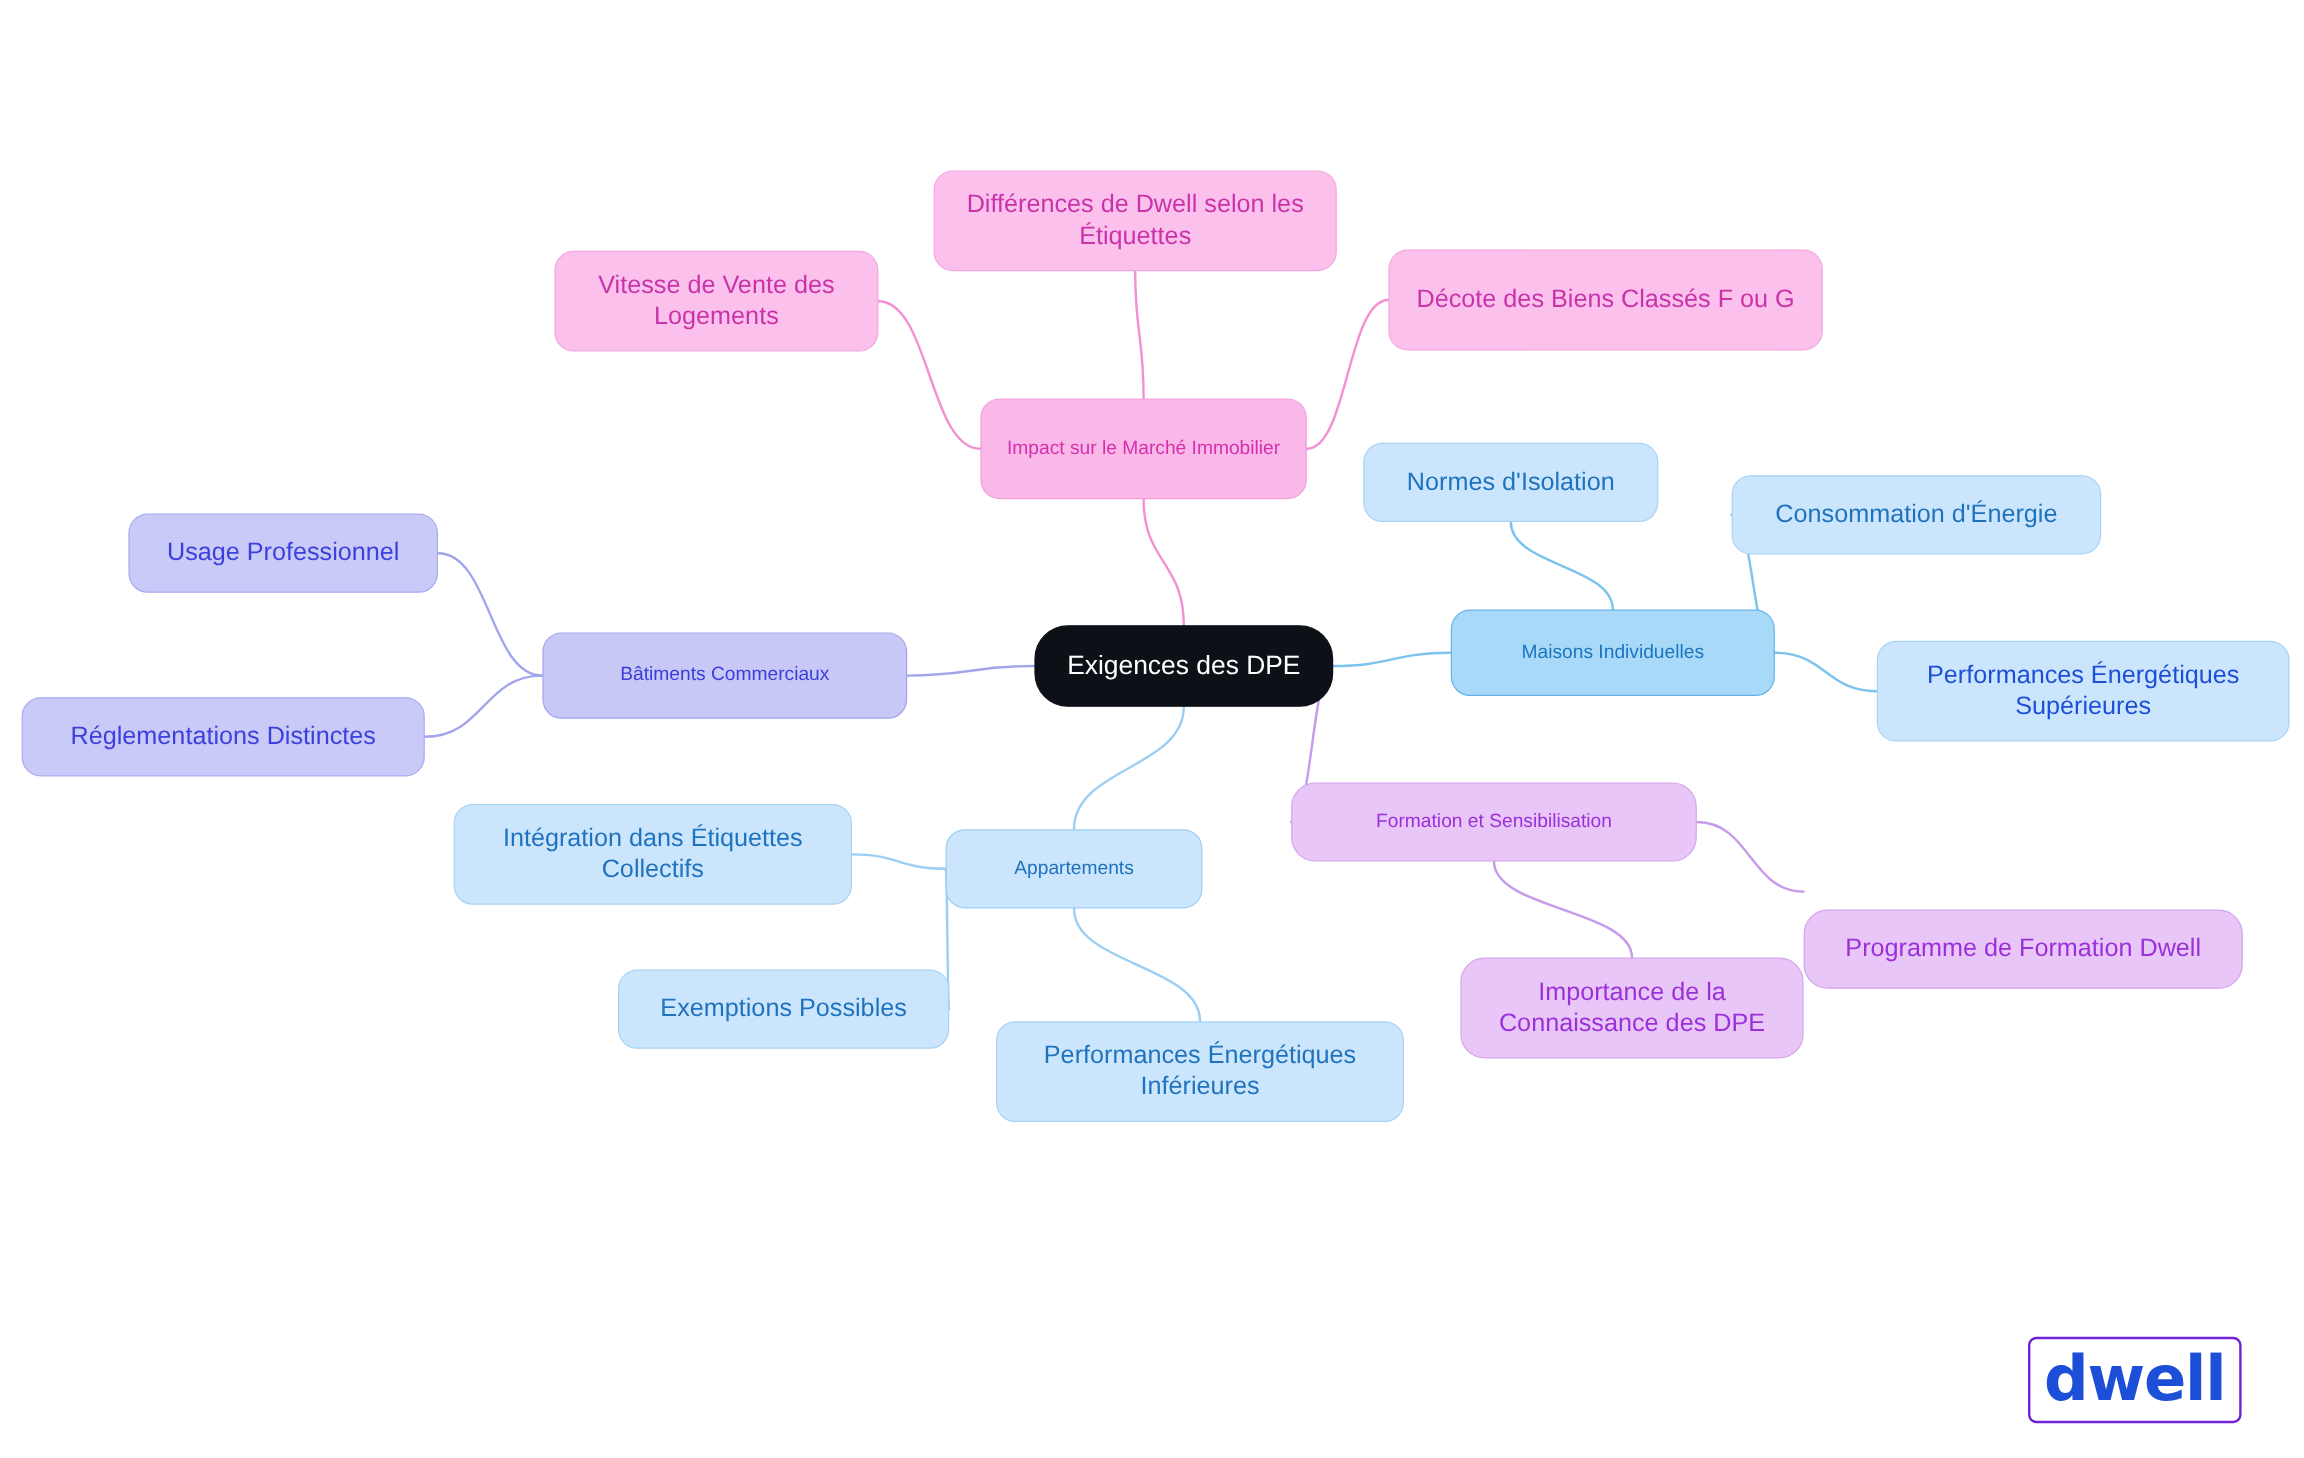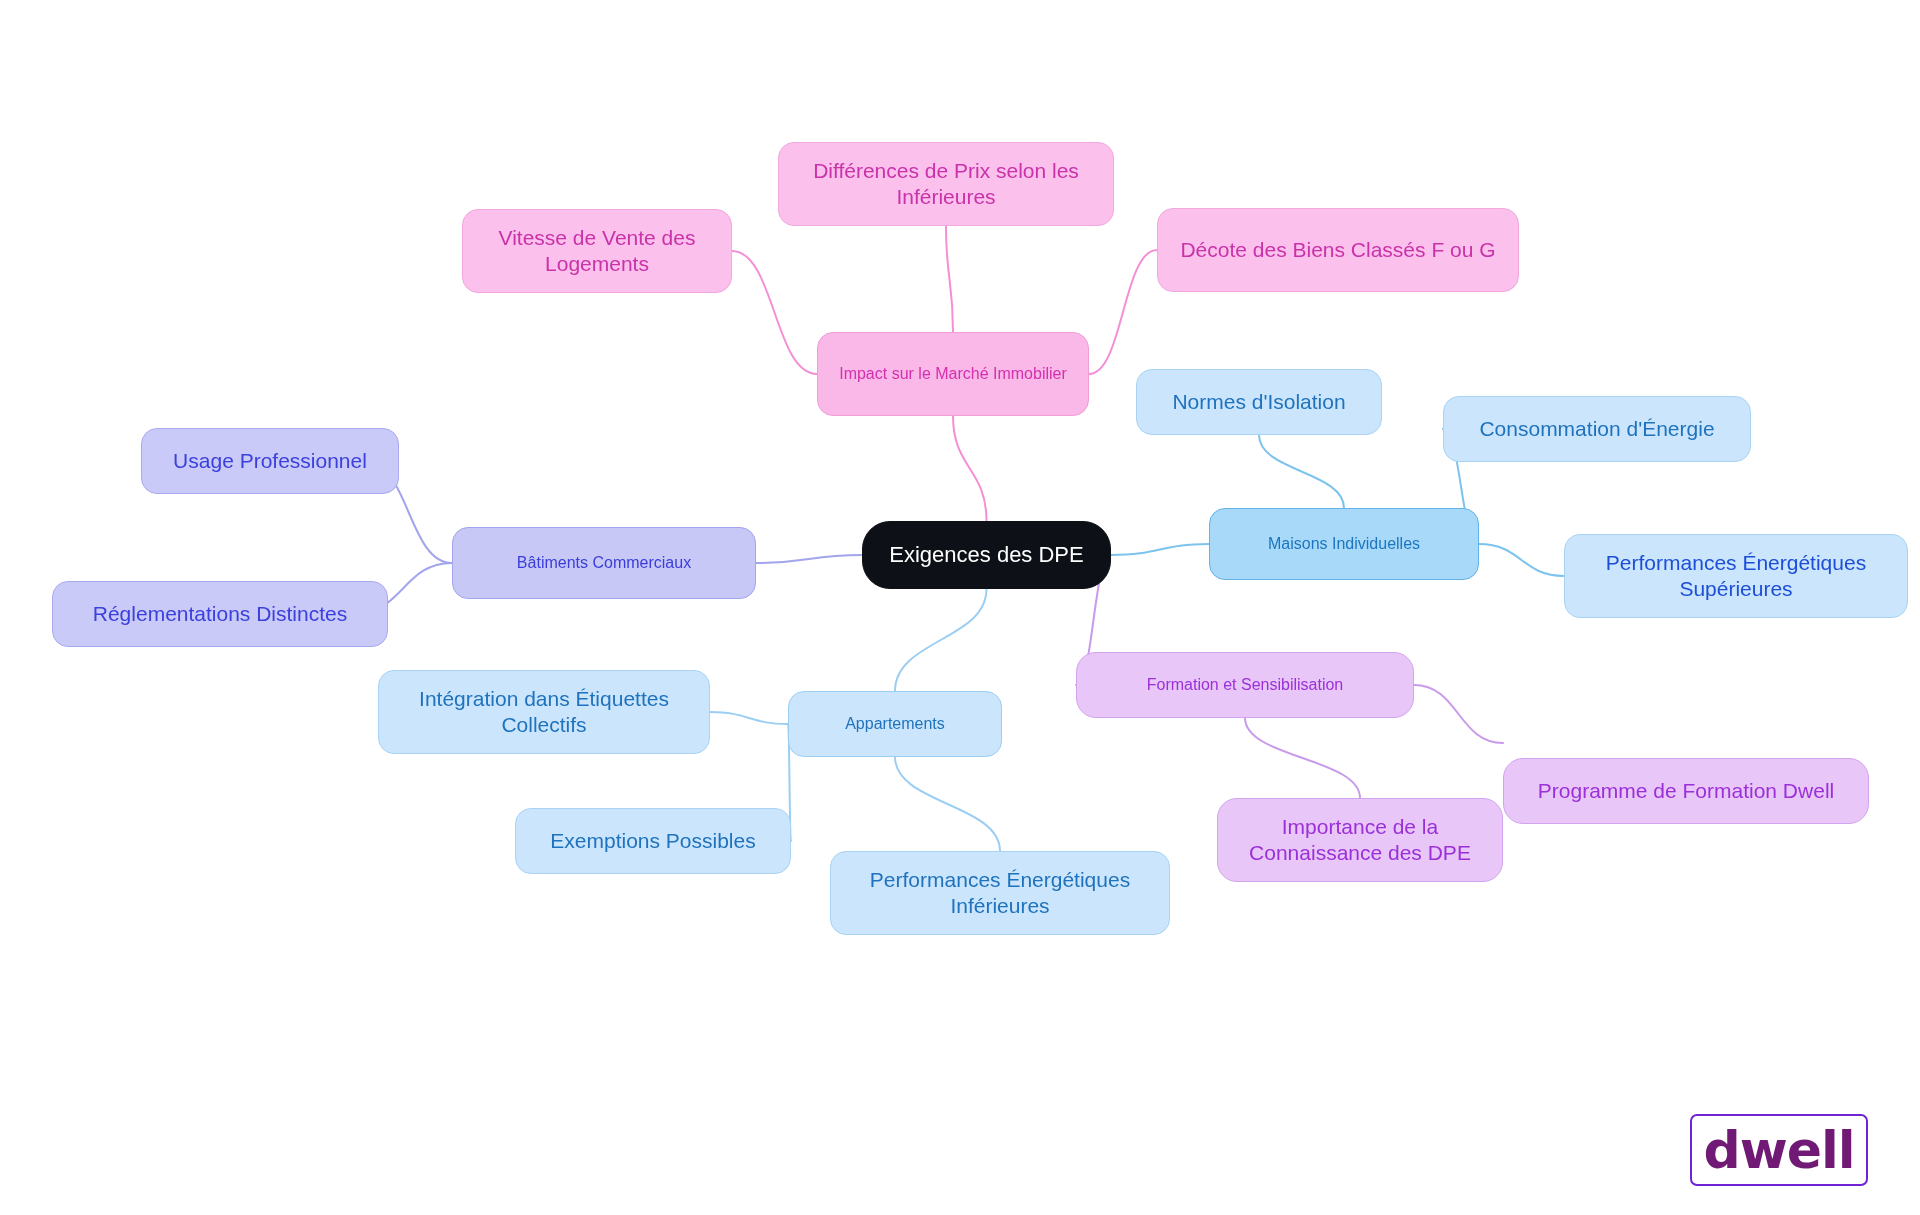--- a/index.html
+++ b/index.html
@@ -46,21 +46,21 @@
   }
   .node.branch { font-size: 16px; }
   .node.leaf   { font-size: 21px; }
 
   
   .c-pink-mid   { background:#f9b8e8; border-color:#f09ed9; color:#d62fae; }
   .c-pink-light { background:#fbc0ec; border-color:#f2a8de; color:#c932a8; }
   .c-blue-mid   { background:#a9d9f8; border-color:#63b3e8; color:#1c76bf; }
   .c-blue-light { background:#cbe6fc; border-color:#a8d3f5; color:#1f72bd; }
   .c-lav-mid    { background:#c7c8f6; border-color:#a3a5ec; color:#3b3ddb; }
-  .c-lav-light  { background:#c9caf7; border-color:#a9abef; color:#3c40dc;margin-left:34px; }
+  .c-lav-light  { background:#c9caf7; border-color:#a9abef; color:#3c40dc; }
   .c-orchid     { background:#e8c6f7; border-color:#d3a4ee; color:#9b30d9;border-radius:20px; }
 
   #logo {
     position: absolute;
     box-sizing: border-box;
     display: flex;
     align-items: center;
     justify-content: center;
     border: 2.5px solid #6f23d6;
     border-radius: 7px;
@@ -96,21 +96,21 @@
       <path d="M 788 724 C 789.5 724, 789.5 841, 791 841" fill="none" stroke="#9ccef3" stroke-width="2" stroke-linecap="round"></path>
       <path d="M 895 757 C 895 804, 1000 804, 1000 851" fill="none" stroke="#9ccef3" stroke-width="2" stroke-linecap="round"></path>
       <path d="M 1111 555 C 1093.5 555, 1093.5 685, 1076 685" fill="none" stroke="#c89aea" stroke-width="2" stroke-linecap="round"></path>
       <path d="M 1414 685 C 1458.5 685, 1458.5 743, 1503 743" fill="none" stroke="#c89aea" stroke-width="2" stroke-linecap="round"></path>
       <path d="M 1245 718 C 1245 758, 1360 758, 1360 798" fill="none" stroke="#c89aea" stroke-width="2" stroke-linecap="round"></path>
     </svg>
 
   <div class="node root" style="left: 862px; top: 521px; width: 249px; height: 68px; background: rgb(13, 17, 23); color: rgb(255, 255, 255);">Exigences des DPE</div>
 
   <div class="node branch c-pink-mid" style="left: 817px; top: 332px; width: 272px; height: 84px; background: rgb(249, 184, 232); border-color: rgb(240, 158, 217); color: rgb(214, 47, 174);">Impact sur le Marché Immobilier</div>
-  <div class="node leaf c-pink-light" style="left: 778px; top: 142px; width: 336px; height: 84px; background: rgb(251, 192, 236); border-color: rgb(242, 168, 222); color: rgb(201, 50, 168);">Différences de Prix selon les Inférieures</div>
+  <div class="node leaf c-pink-light" style="left: 778px; top: 142px; width: 336px; height: 84px; background: rgb(251, 192, 236); border-color: rgb(242, 168, 222); color: rgb(201, 50, 168);">Différences de Dwell selon les Étiquettes</div>
   <div class="node leaf c-pink-light" style="left: 462px; top: 209px; width: 270px; height: 84px; background: rgb(251, 192, 236); border-color: rgb(242, 168, 222); color: rgb(201, 50, 168);">Vitesse de Vente des Logements</div>
   <div class="node leaf c-pink-light" style="left: 1157px; top: 208px; width: 362px; height: 84px; background: rgb(251, 192, 236); border-color: rgb(242, 168, 222); color: rgb(201, 50, 168);">Décote des Biens Classés F ou G</div>
 
   <div class="node branch c-blue-mid" style="left: 1209px; top: 508px; width: 270px; height: 72px; background: rgb(169, 217, 248); border-color: rgb(99, 179, 232); color: rgb(28, 118, 191);">Maisons Individuelles</div>
   <div class="node leaf c-blue-light" style="left: 1136px; top: 369px; width: 246px; height: 66px; background: rgb(203, 230, 252); border-color: rgb(168, 211, 245); color: rgb(31, 114, 189);">Normes d'Isolation</div>
   <div class="node leaf c-blue-light" style="left: 1443px; top: 396px; width: 308px; height: 66px; background: rgb(203, 230, 252); border-color: rgb(168, 211, 245); color: rgb(31, 114, 189);">Consommation d'Énergie</div>
   <div class="node leaf c-blue-light" style="left: 1564px; top: 534px; width: 344px; height: 84px; background: rgb(203, 230, 252); border-color: rgb(168, 211, 245); color: #1d4ed8;">Performances Énergétiques Supérieures</div>
 
   <div class="node branch c-lav-mid" style="left: 452px; top: 527px; width: 304px; height: 72px; background: rgb(199, 200, 246); border-color: rgb(163, 165, 236); color: rgb(59, 61, 219);">Bâtiments Commerciaux</div>
   <div class="node leaf c-lav-light" style="left: 107px; top: 428px; width: 258px; height: 66px; background: rgb(201, 202, 247); border-color: rgb(169, 171, 239); color: rgb(60, 64, 220);">Usage Professionnel</div>
@@ -119,16 +119,16 @@
   <div class="node branch c-blue-light" style="left: 788px; top: 691px; width: 214px; height: 66px; background: rgb(203, 230, 252); border-color: rgb(156, 206, 243); color: rgb(31, 114, 189);">Appartements</div>
   <div class="node leaf c-blue-light" style="left: 378px; top: 670px; width: 332px; height: 84px; background: rgb(203, 230, 252); border-color: rgb(168, 211, 245); color: rgb(31, 114, 189);">Intégration dans Étiquettes Collectifs</div>
   <div class="node leaf c-blue-light" style="left: 515px; top: 808px; width: 276px; height: 66px; background: rgb(203, 230, 252); border-color: rgb(168, 211, 245); color: rgb(31, 114, 189); text-align: center;">Exemptions Possibles</div>
   <div class="node leaf c-blue-light" style="left: 830px; top: 851px; width: 340px; height: 84px; background: rgb(203, 230, 252); border-color: rgb(168, 211, 245); color: rgb(31, 114, 189);">Performances Énergétiques Inférieures</div>
 
   <div class="node branch c-orchid" style="left: 1076px; top: 652px; width: 338px; height: 66px; background: rgb(232, 198, 247); border-color: rgb(211, 164, 238); color: rgb(155, 48, 217);">Formation et Sensibilisation</div>
   <div class="node leaf c-orchid" style="left: 1503px; top: 710px; width: 366px; height: 66px; background: rgb(232, 198, 247); border-color: rgb(211, 164, 238); color: rgb(155, 48, 217); margin-top: 48px;">Programme de Formation Dwell</div>
   <div class="node leaf c-orchid" style="left: 1217px; top: 798px; width: 286px; height: 84px; background: rgb(232, 198, 247); border-color: rgb(211, 164, 238); color: rgb(155, 48, 217);">Importance de la Connaissance des DPE</div>
 
   <div id="logo" style="left: 1690px; top: 1114px; width: 178px; height: 72px; border-color: rgb(111, 35, 214);">
-    <span id="logo-text" style="color: #701a75;">dwell</span>
+    <span id="logo-text" style="color: #1d4ed8;">dwell</span>
   </div>
 
 </div>
 
 </body></html>

